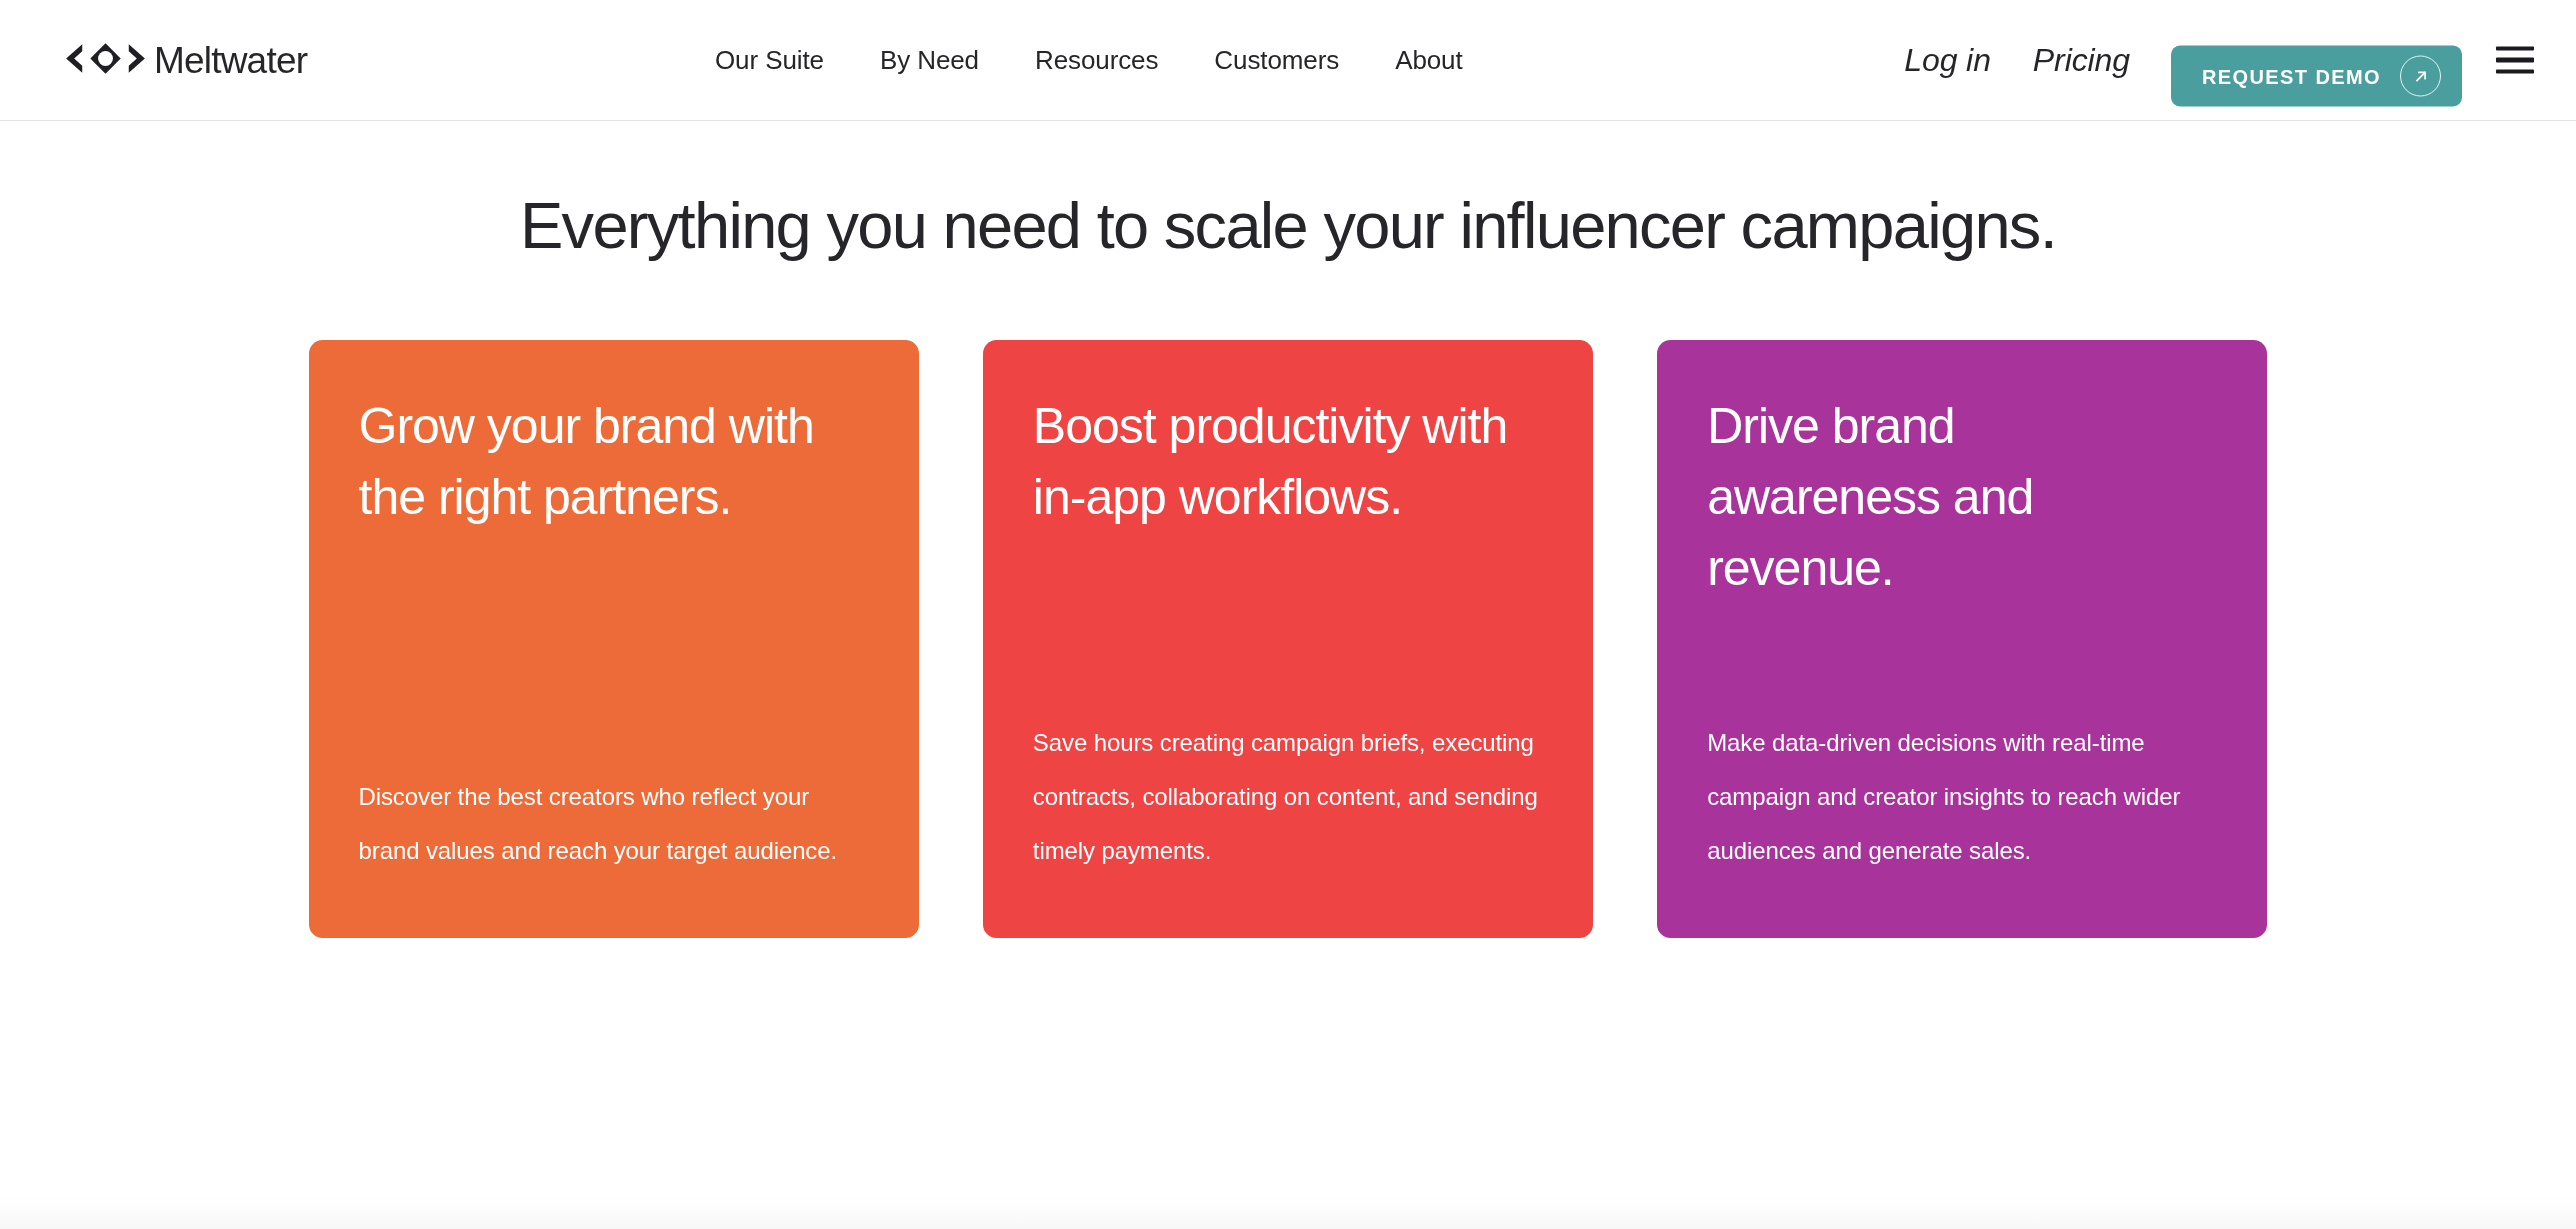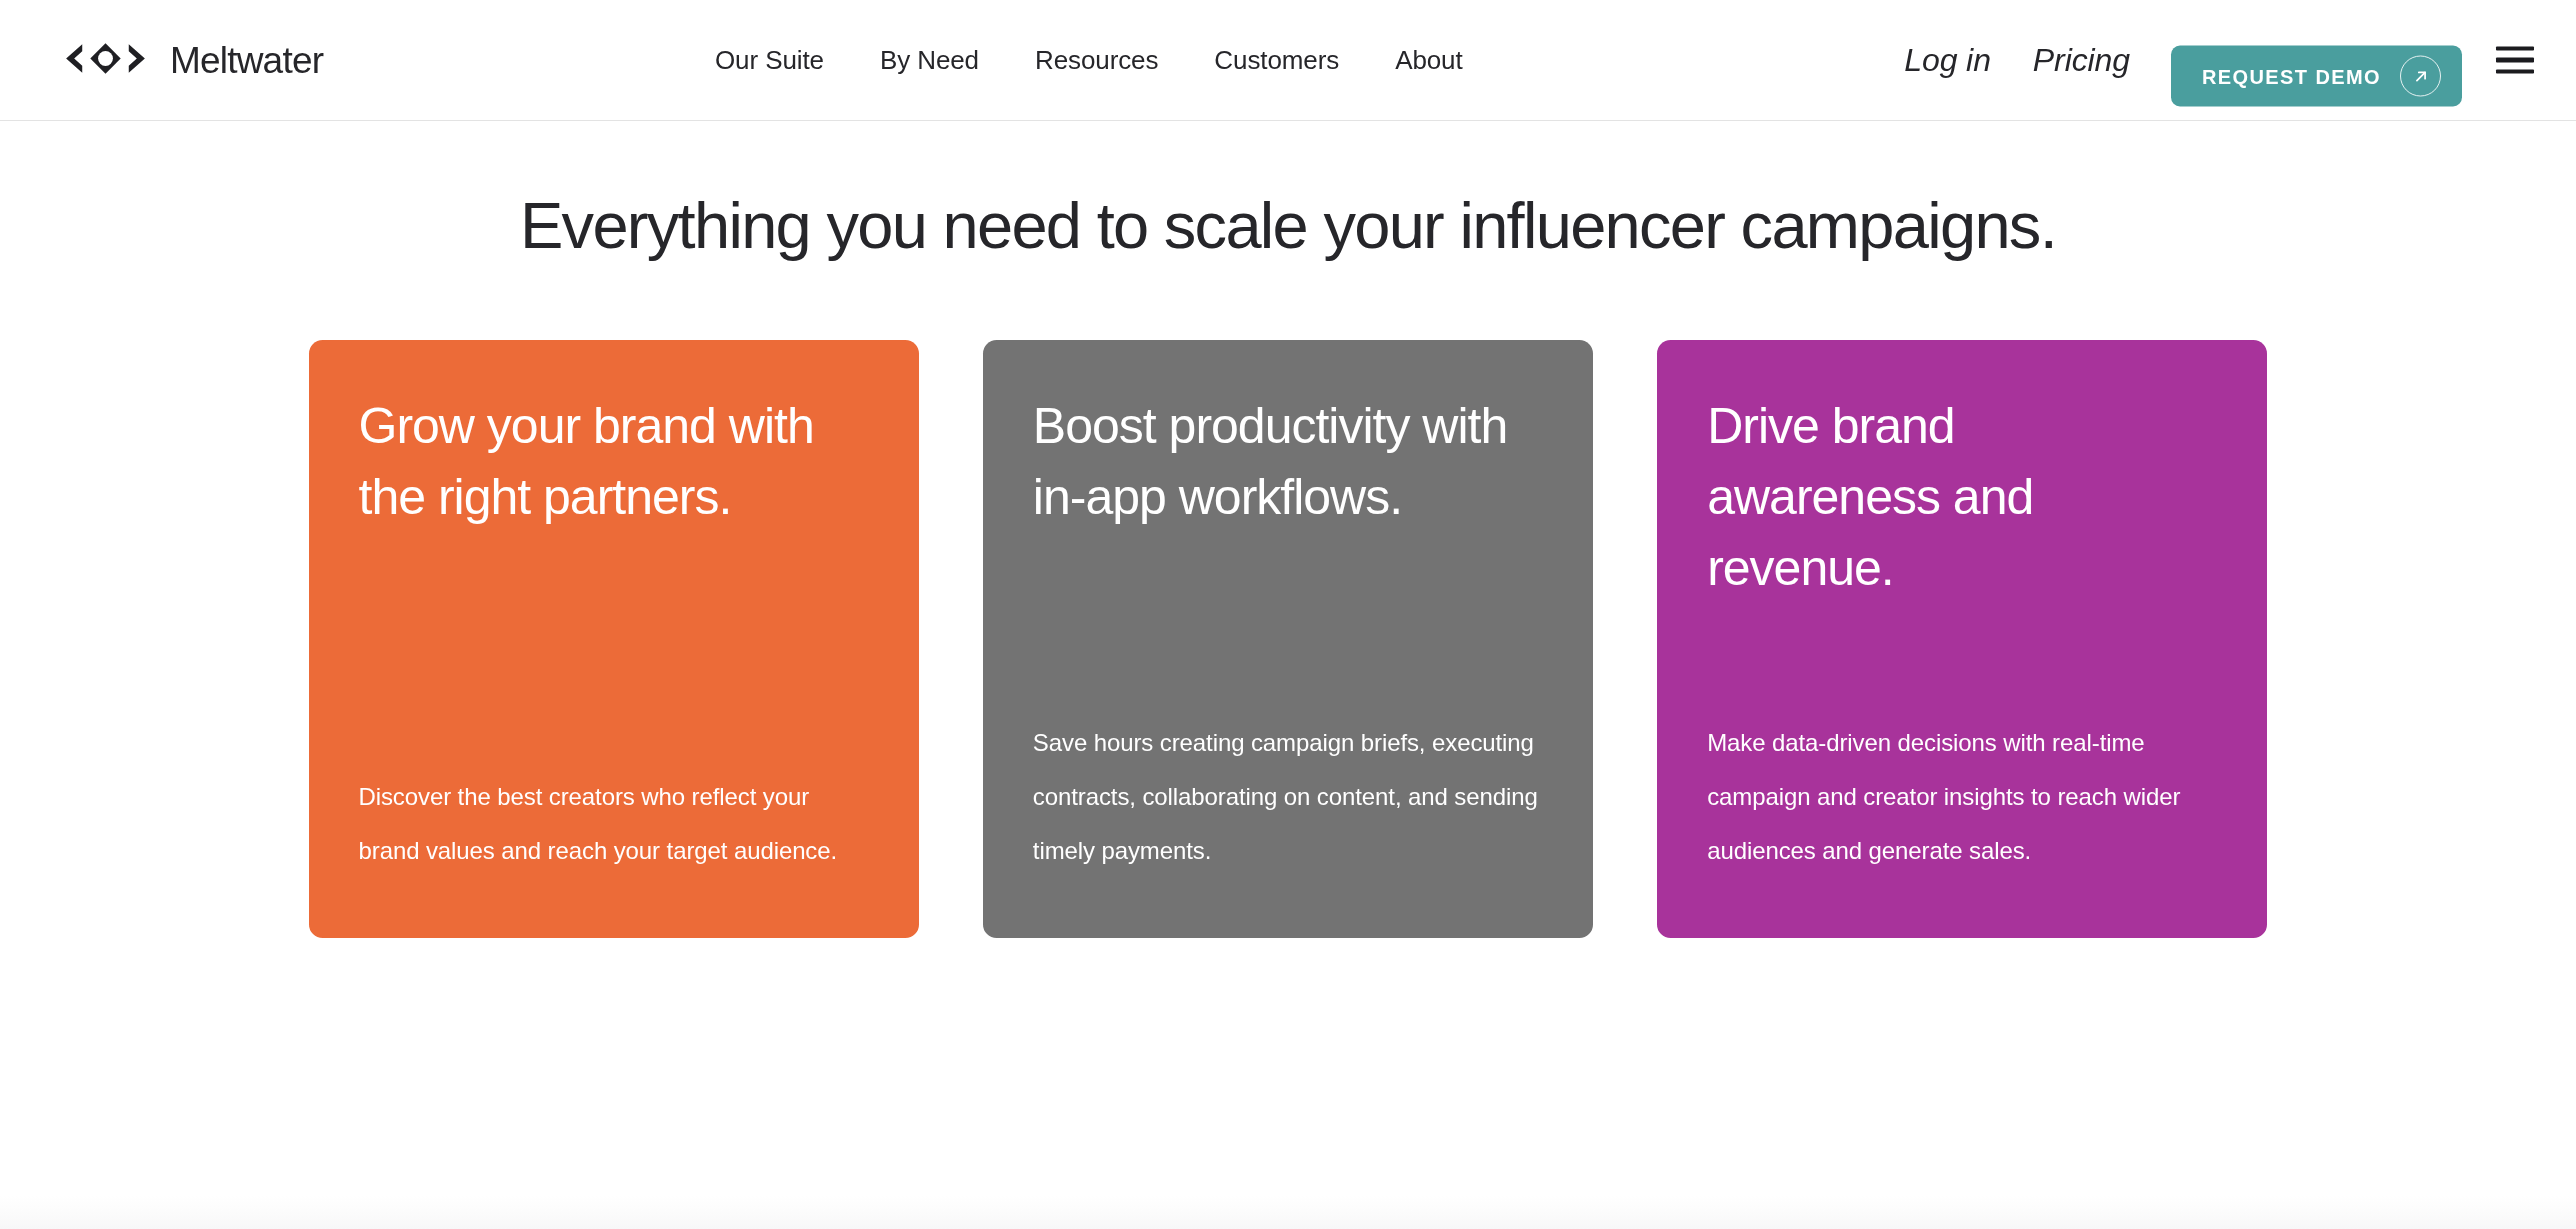--- a/index.html
+++ b/index.html
@@ -22,21 +22,21 @@
     display:flex;
     align-items:center;
   }
 
   .logo-wrap {
     position:absolute;
     left:62px; top:50%;
     transform:translateY(-50%);
     display:flex;
     align-items:center;
-    gap:21px;
+    gap:5px;
   }
   .logo-mark { display:block; }
   .logo-word {
     font-size:37px;
     font-weight:400;
     letter-spacing:-0.8px;
     color:#26262a;
     line-height:1;
   }
 
@@ -230,21 +230,21 @@
 
   <h1 class="page-heading">Everything you need to scale your influencer campaigns.</h1>
 
   <section class="cards-row">
 
     <article class="card" style="background:#EC6B38;">
       <h2 class="card-title">Grow your brand with the right partners.</h2>
       <p class="card-body">Discover the best creators who reflect your brand values and reach your target audience.</p>
     </article>
 
-    <article class="card" style="background:#737373;">
+    <article class="card" style="background:#ef4444;">
       <h2 class="card-title">Boost productivity with in-app workflows.</h2>
       <p class="card-body">Save hours creating campaign briefs, executing contracts, collaborating on content, and sending timely payments.</p>
     </article>
 
     <article class="card" style="background:#A8339B;">
       <h2 class="card-title">Drive brand awareness and revenue.</h2>
       <p class="card-body">Make data-driven decisions with real-time campaign and creator insights to reach wider audiences and generate sales.</p>
     </article>
 
   </section>

